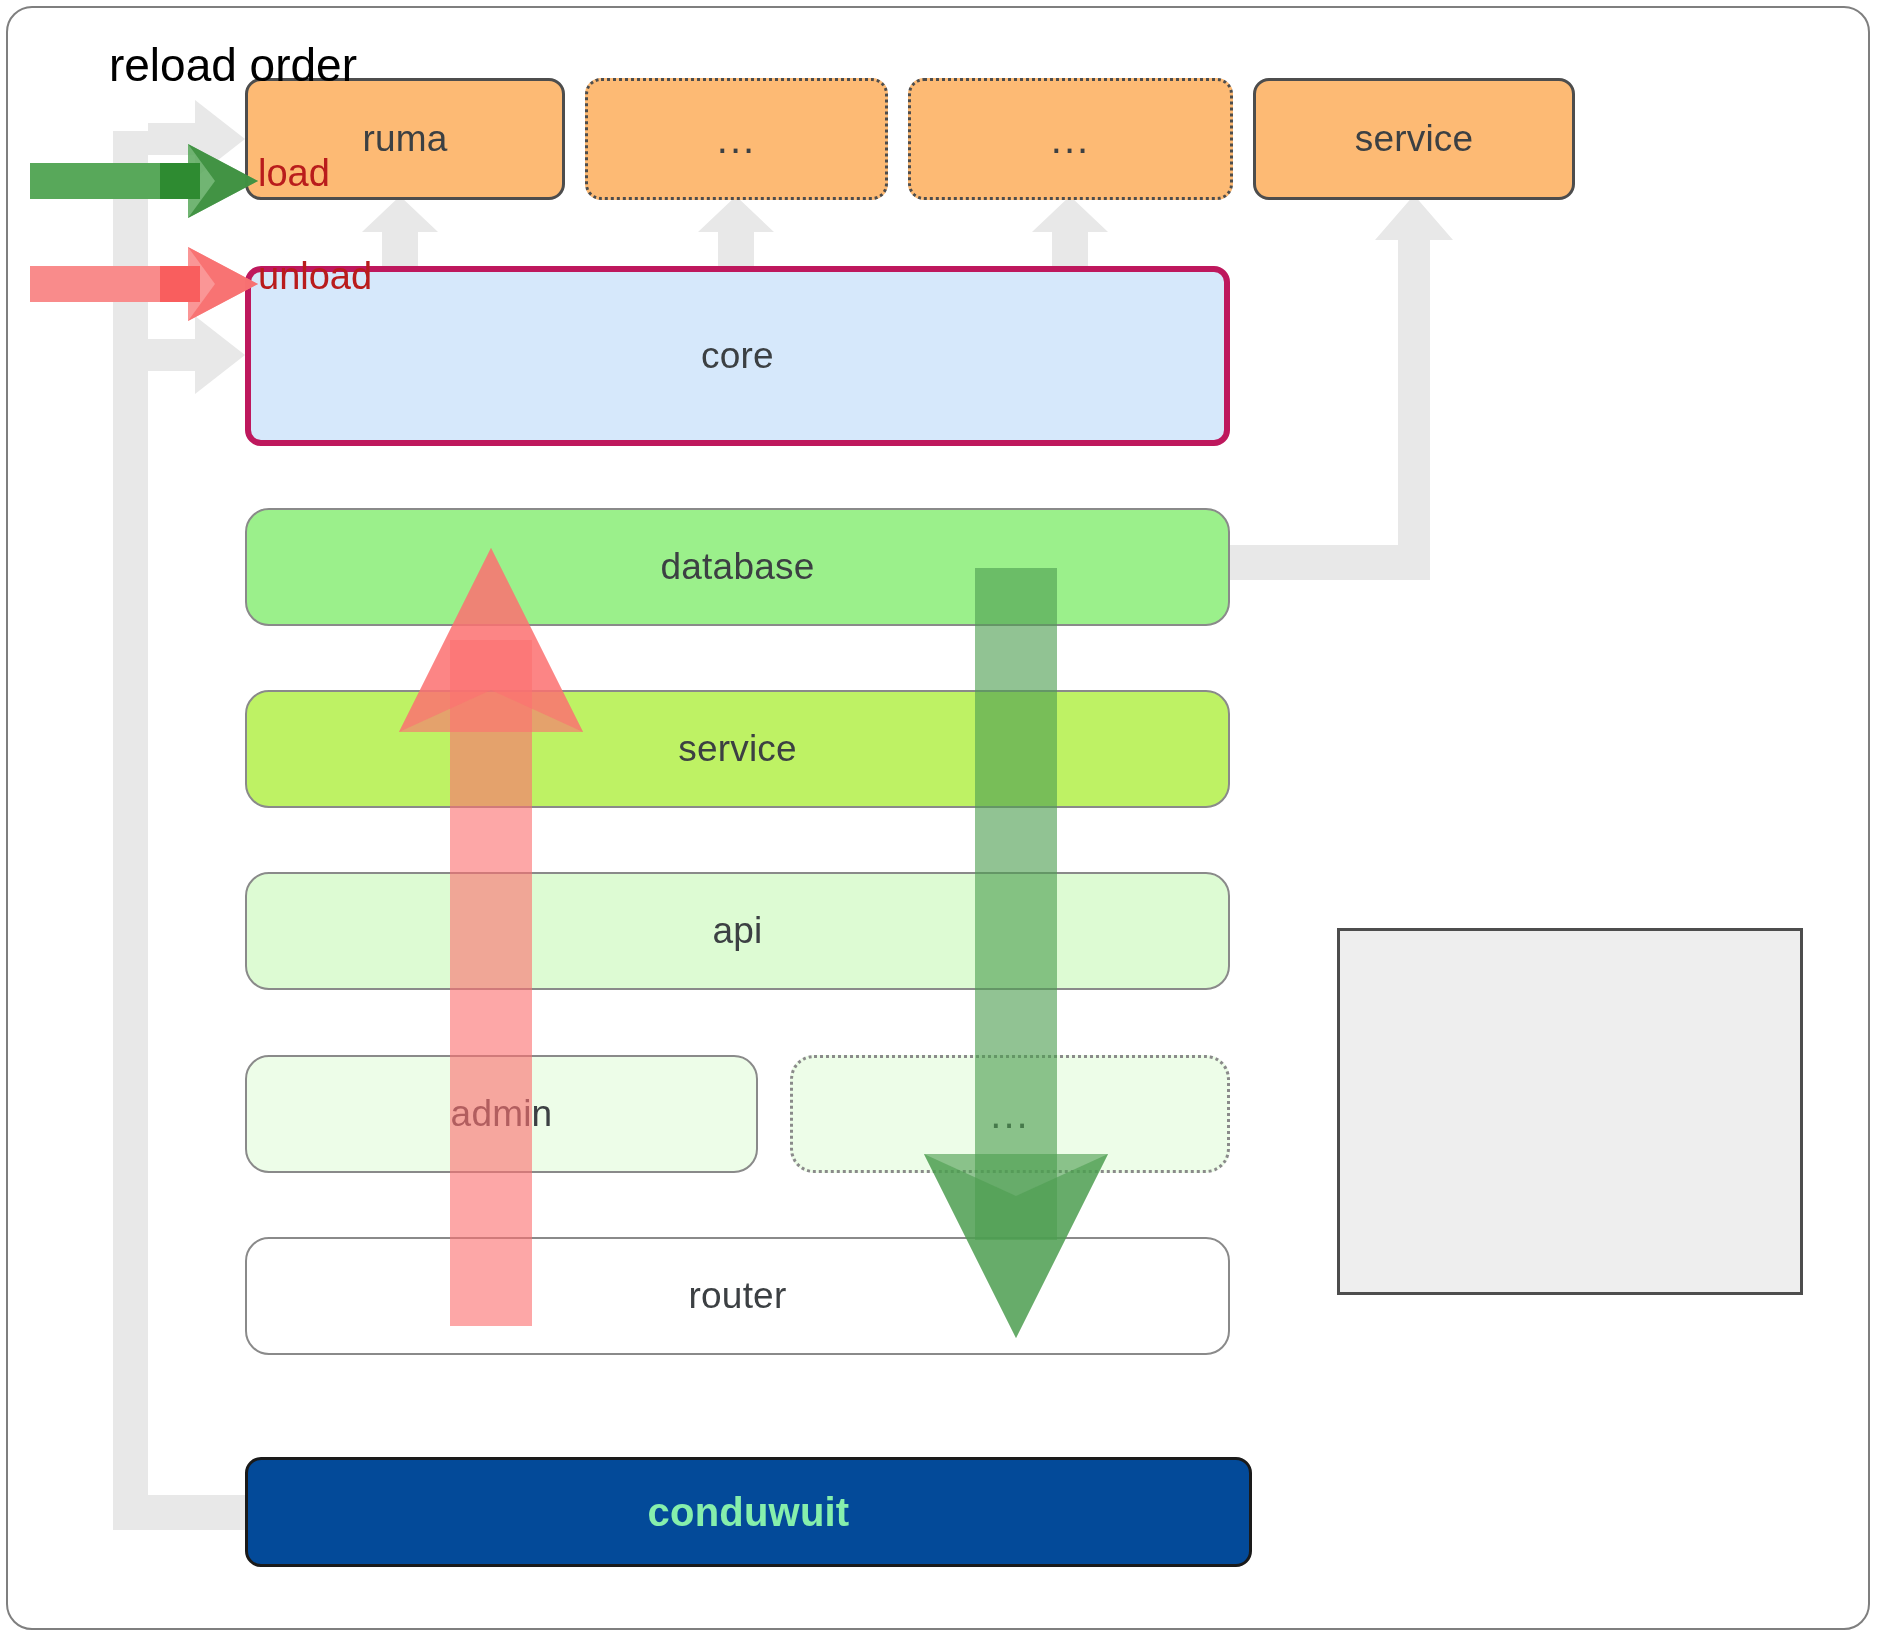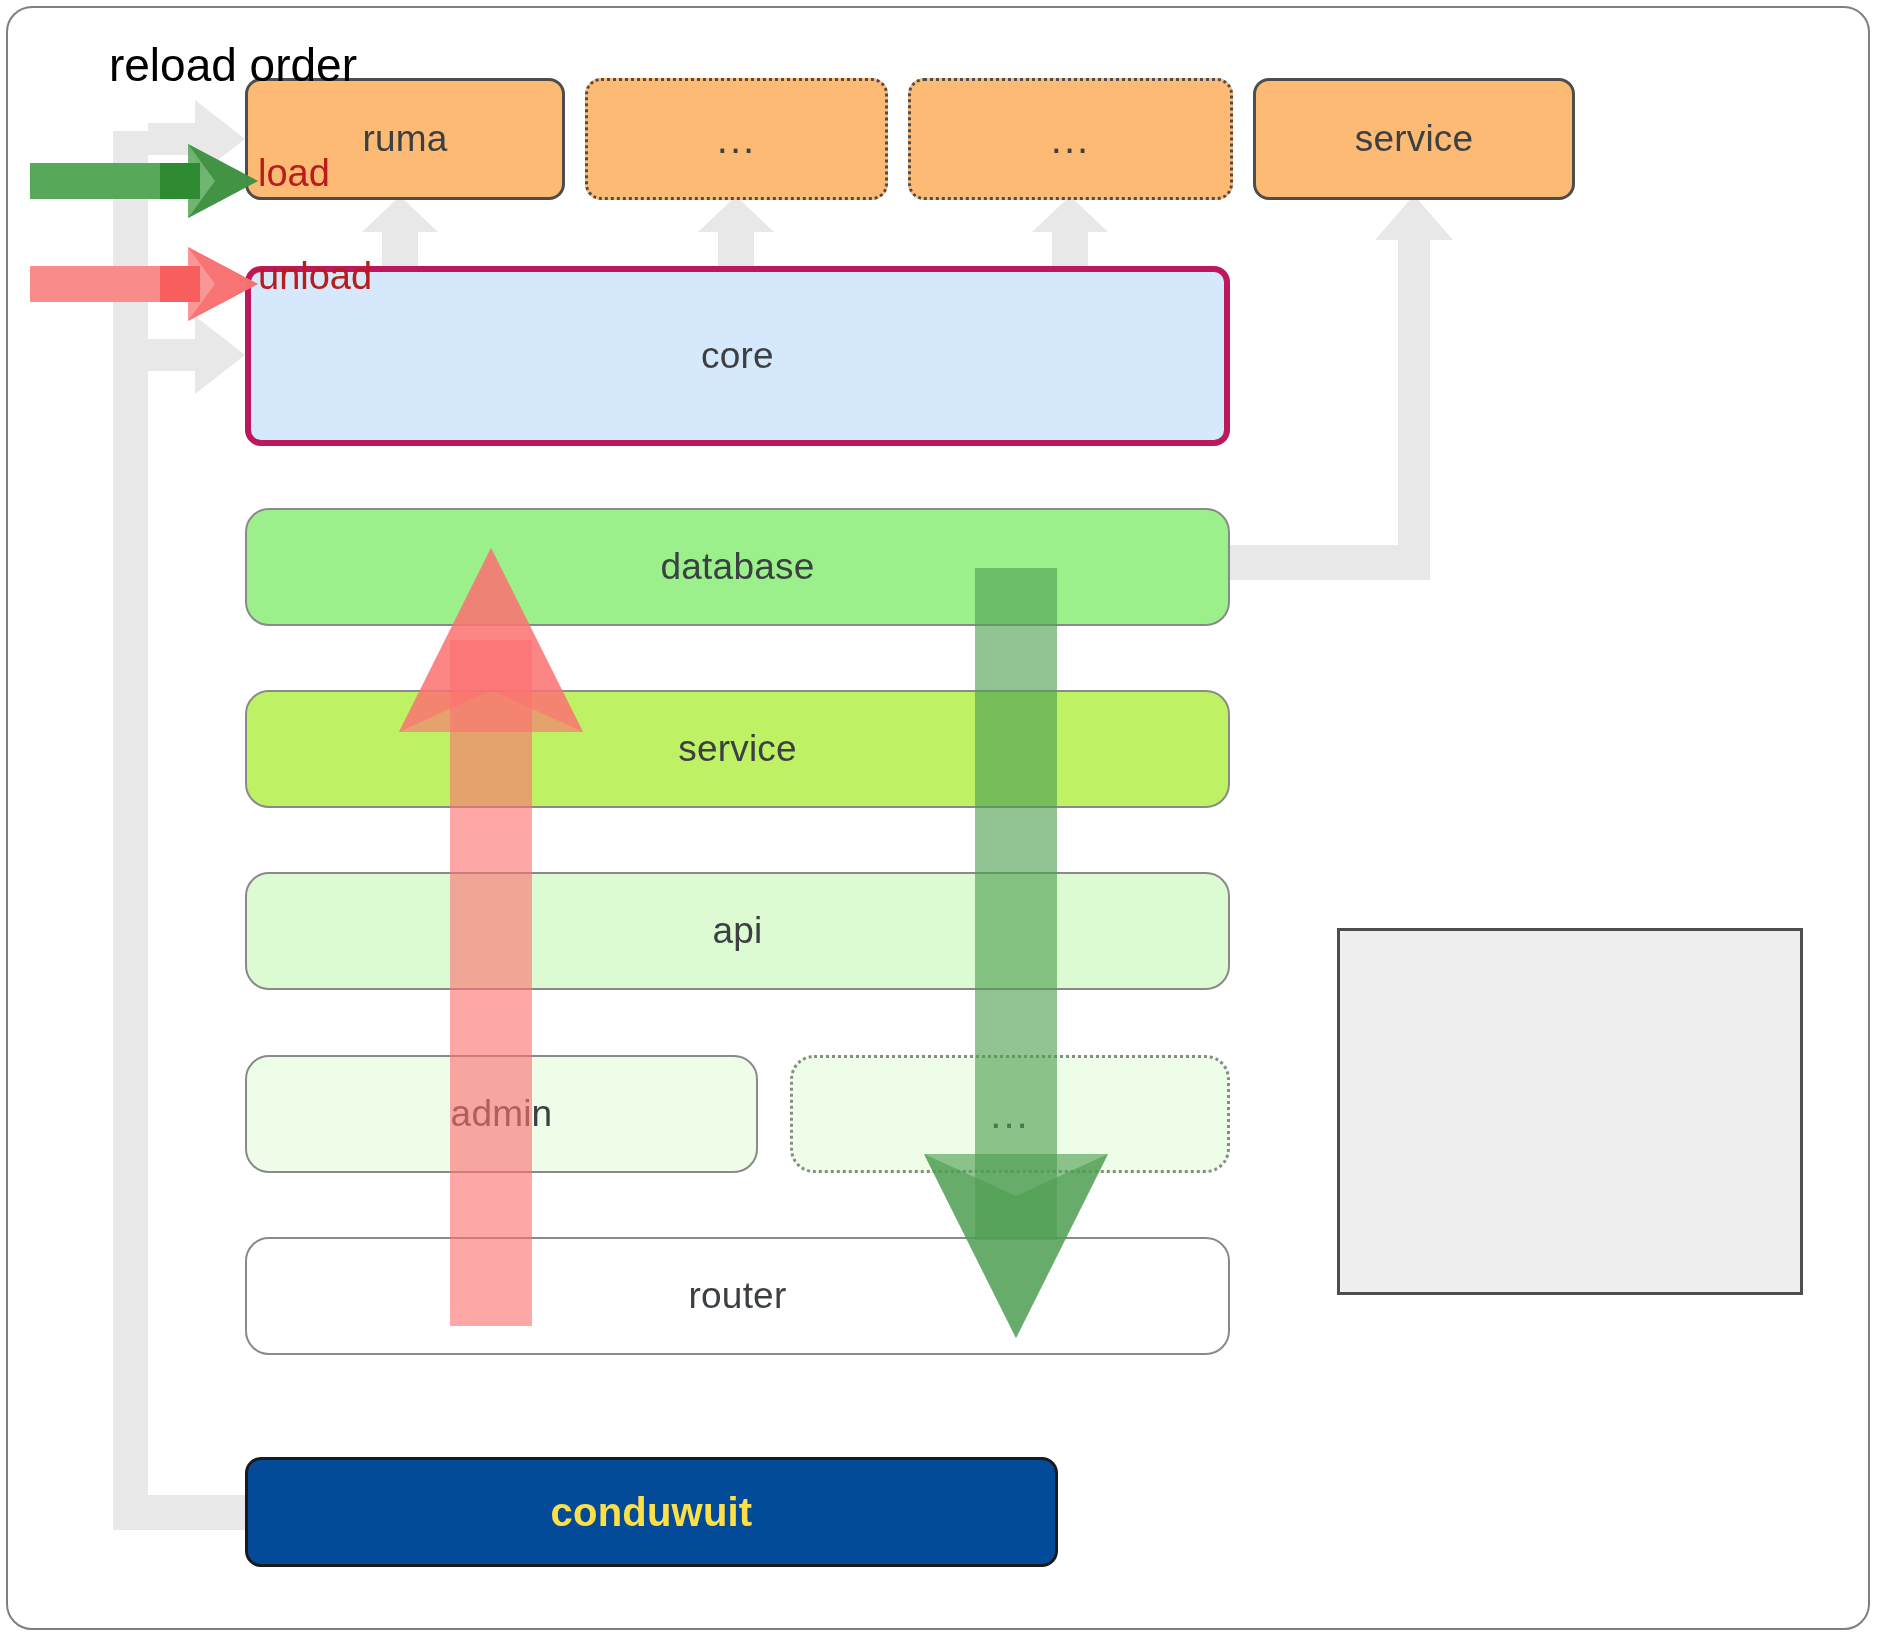--- a/index.html
+++ b/index.html
@@ -64,25 +64,25 @@
     left: 245px;
     width: 985px;
     border: 2px solid #8a8a8a;
     border-radius: 24px;
   }
   .crate.router-box { background: #ffffff; }
 
   
   .conduwuit-box {
     left: 245px; top: 1457px;
-    width: 813px; height: 110px;
+    width: 1007px; height: 110px;
     background: #034a99;
     border: 3px solid #1a1a1a;
     border-radius: 16px;
-    color: #fde047;
+    color: #86efac;
     font-size: 40px;
     font-weight: bold;
   }
 
   
   .legend-box {
     position: absolute;
     left: 1337px; top: 928px;
     width: 466px; height: 367px;
     background: #eeeeee;

